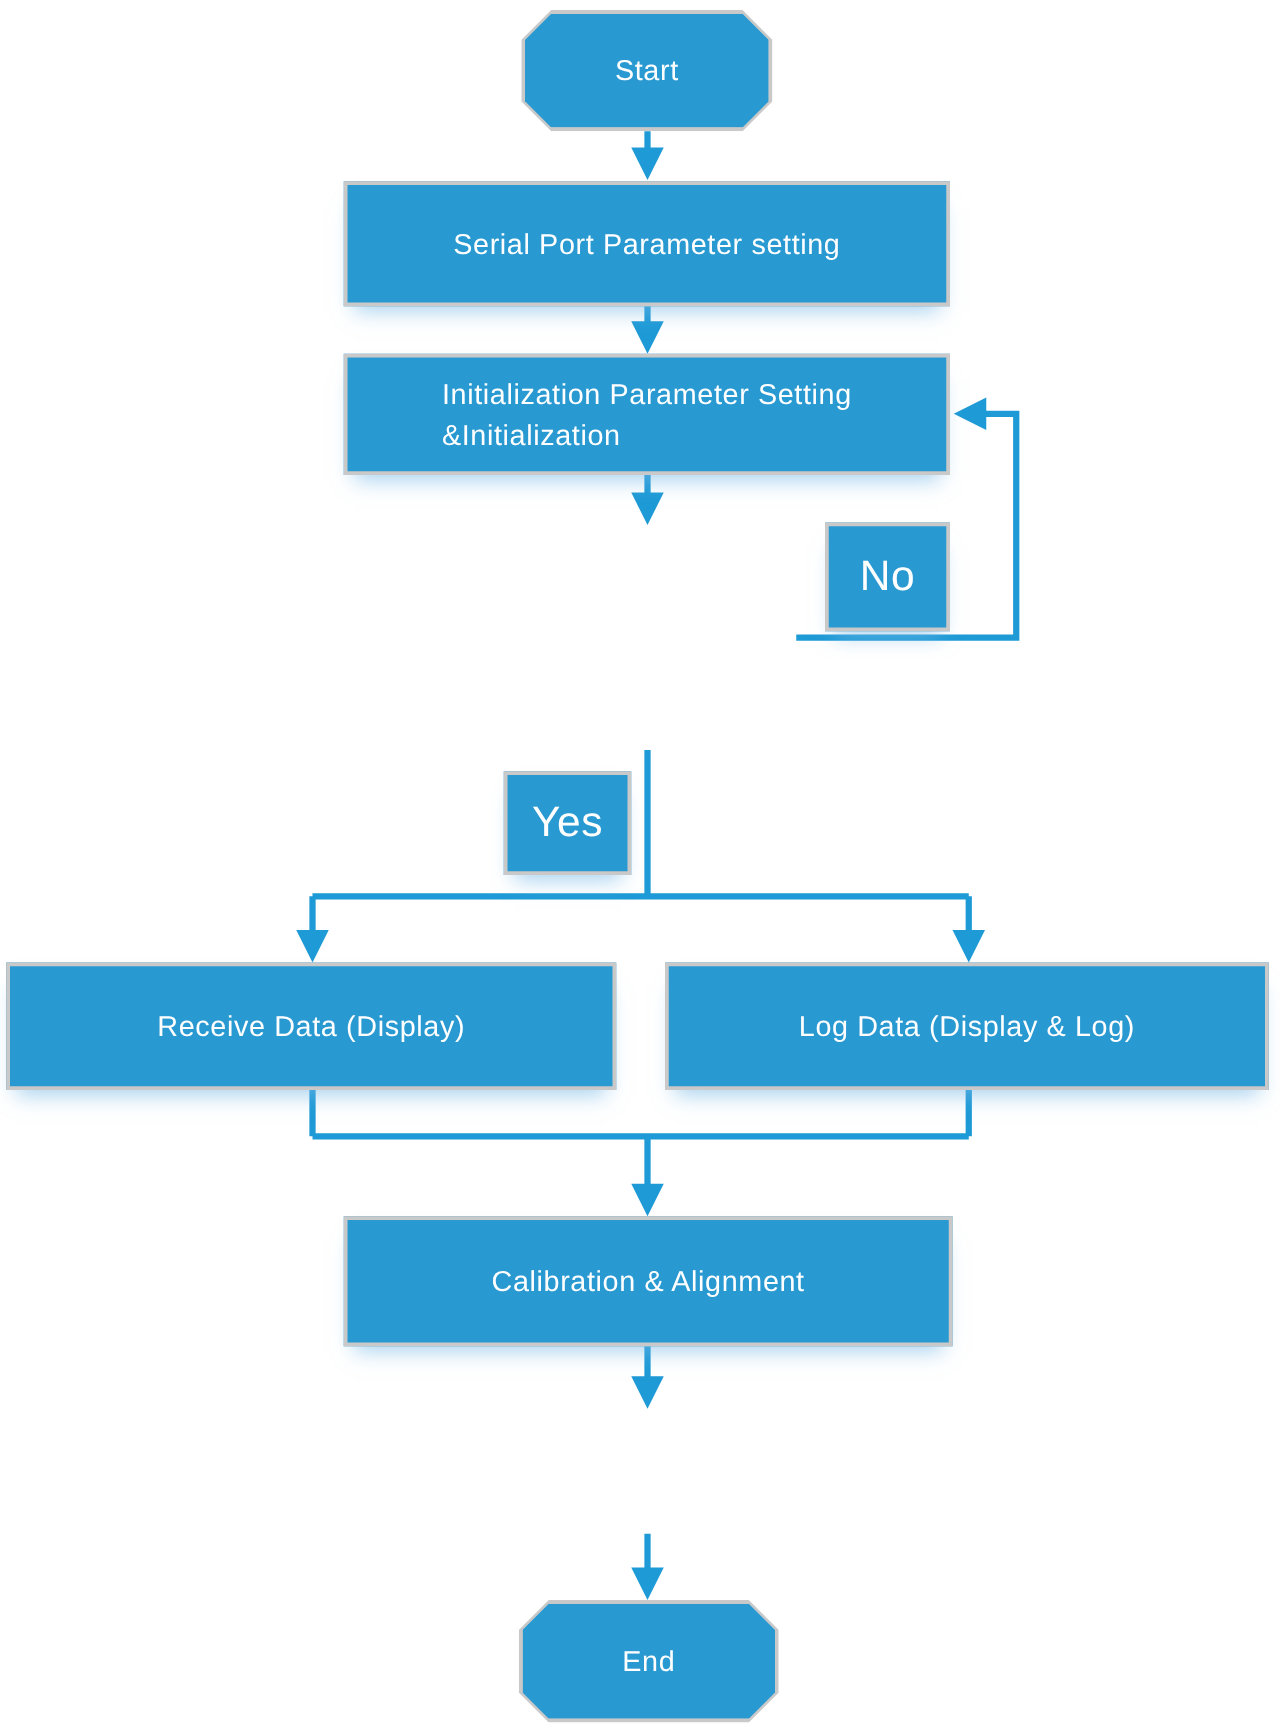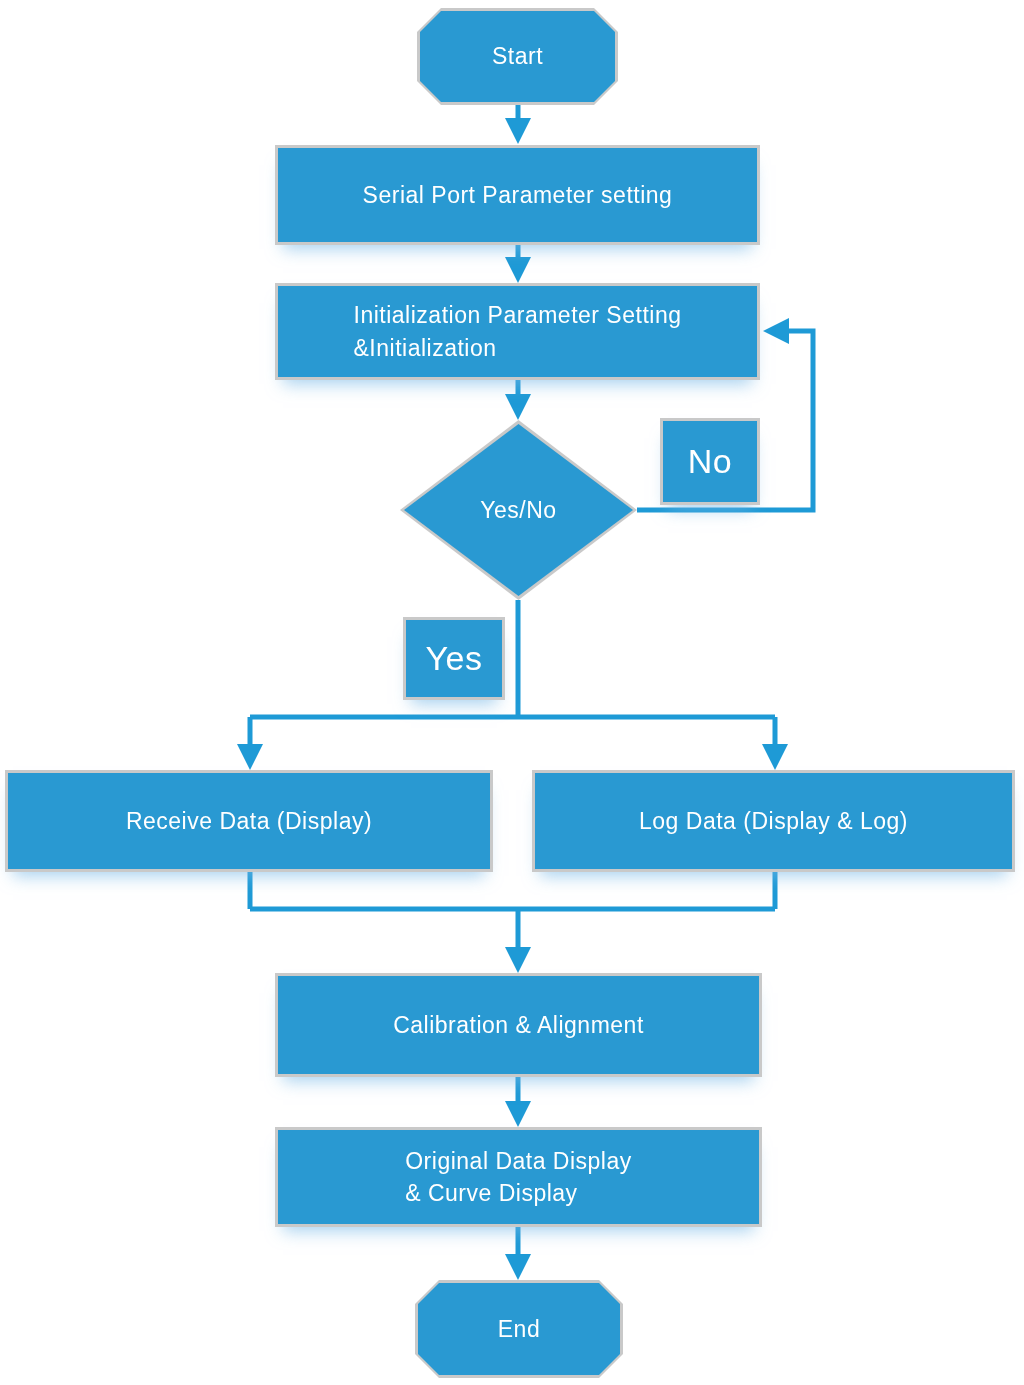--- a/index.html
+++ b/index.html
@@ -106,25 +106,20 @@
 
   <div class="node rect" style="left:275px; top:145px; width:485px; height:100px">
     <span class="label">Serial Port Parameter setting</span>
   </div>
 
   <div class="node rect" style="left:275px; top:283px; width:485px; height:97px">
     <span class="label">Initialization Parameter Setting
 &amp;Initialization</span>
   </div>
 
-  <div class="diamond-outer" style="left:400px; top:420px; width:237px; height:180px">
-    <div class="diamond-inner">
-      <span class="label">Yes/No</span>
-    </div>
-  </div>
 
   <div class="node rect" style="left:660px; top:418px; width:100px; height:87px">
     <span class="label small-label">No</span>
   </div>
 
   <div class="node rect" style="left:403px; top:617px; width:102px; height:83px">
     <span class="label small-label">Yes</span>
   </div>
 
   <div class="node rect" style="left:5px; top:770px; width:488px; height:102px">
@@ -132,24 +127,20 @@
   </div>
 
   <div class="node rect" style="left:532px; top:770px; width:483px; height:102px">
     <span class="label">Log Data (Display &amp; Log)</span>
   </div>
 
   <div class="node rect" style="left:275px; top:973px; width:487px; height:104px">
     <span class="label">Calibration &amp; Alignment</span>
   </div>
 
-  <div class="node rect" style="left:275px; top:1127px; width:487px; height:100px">
-    <span class="label">Original Data Display
-&amp; Curve Display</span>
-  </div>
 
   <div class="oct-outer" style="left:415px; top:1280px; width:208px; height:98px">
     <div class="oct-inner">
       <span class="label">End</span>
     </div>
   </div>
 
 </div>
 
 </body></html>

